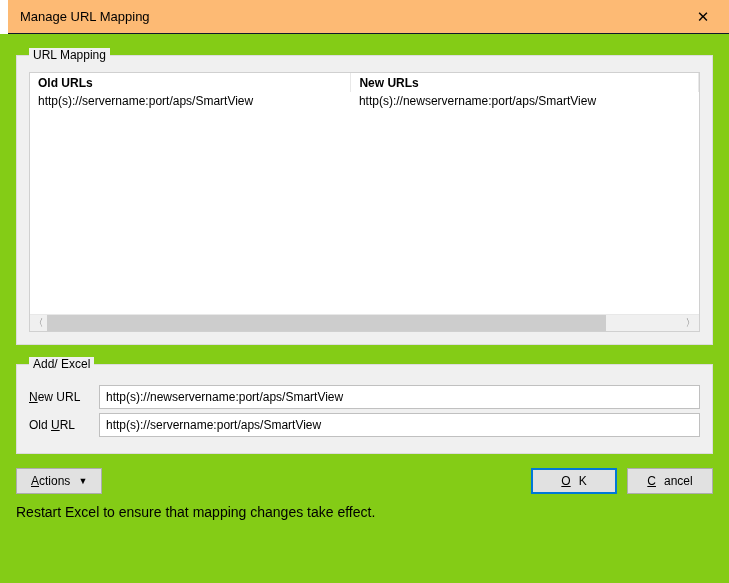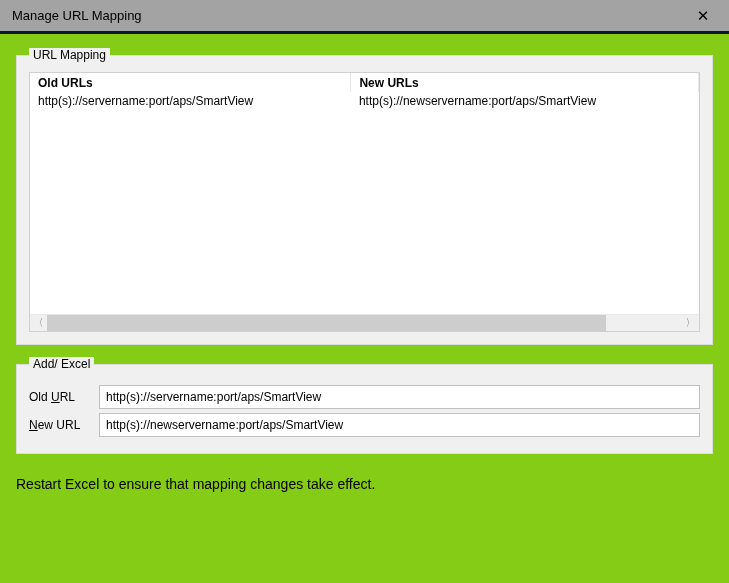--- a/index.html
+++ b/index.html
@@ -12,22 +12,23 @@
     width: 729px;
     height: 583px;
     overflow: hidden;
   }
   .titlebar {
     height: 34px;
     display: flex;
     align-items: center;
     justify-content: space-between;
     padding: 0 4px 0 12px;
-    background: #a3a3a3;
-    border-bottom: 3px solid #0f172a;
+    background: #fdba74;
+    border-bottom: 1px solid #0f172a;
+    margin-left: 8px;
   }
   .titlebar-title { font-size: 13px; }
   .close-btn {
     width: 44px; height: 30px;
     display:flex; align-items:center; justify-content:center;
     font-size: 15px; font-family: Arial, sans-serif;
     color:#000;
   }
   .client {
     background: #84cc16;
@@ -196,25 +197,41 @@
           <div class="thumb"></div>
         </div>
         <div class="arrow">〉</div>
       </div>
     </div>
   </fieldset>
 
   <fieldset class="group">
     <legend>Add/ Excel</legend>
     <div class="form-row">
+      <label><span class="mn">N</span><span>ew URL</span></label>
+      <input type="text" class="txt" value="http(s)://newservername:port/aps/SmartView" style="">
+    </div>
+    <div class="form-row">
       <label><span>Old </span><span class="mn">U</span><span>RL</span></label>
       <input type="text" class="txt" value="http(s)://servername:port/aps/SmartView" style="">
     </div>
-    <div class="form-row">
-      <label><span class="mn">N</span><span>ew URL</span></label>
-      <input type="text" class="txt" value="http(s)://newservername:port/aps/SmartView" style="">
-    </div>
   </fieldset>
 
+  <div class="button-row">
+    <button class="win">
+      <span><span class="mn">A</span><span>ctions</span></span>
+      <span class="actions-caret">▼</span>
+    </button>
+    <div class="right-btns">
+      <button class="win default">
+          <span class="mn">O</span>
+          <span>K</span>
+        </button>
+      <button class="win">
+          <span class="mn">C</span>
+          <span>ancel</span>
+        </button>
+    </div>
+  </div>
 
   <div class="footnote">Restart Excel to ensure that mapping changes take effect.</div>
 
 </div>
 
 </body></html>

